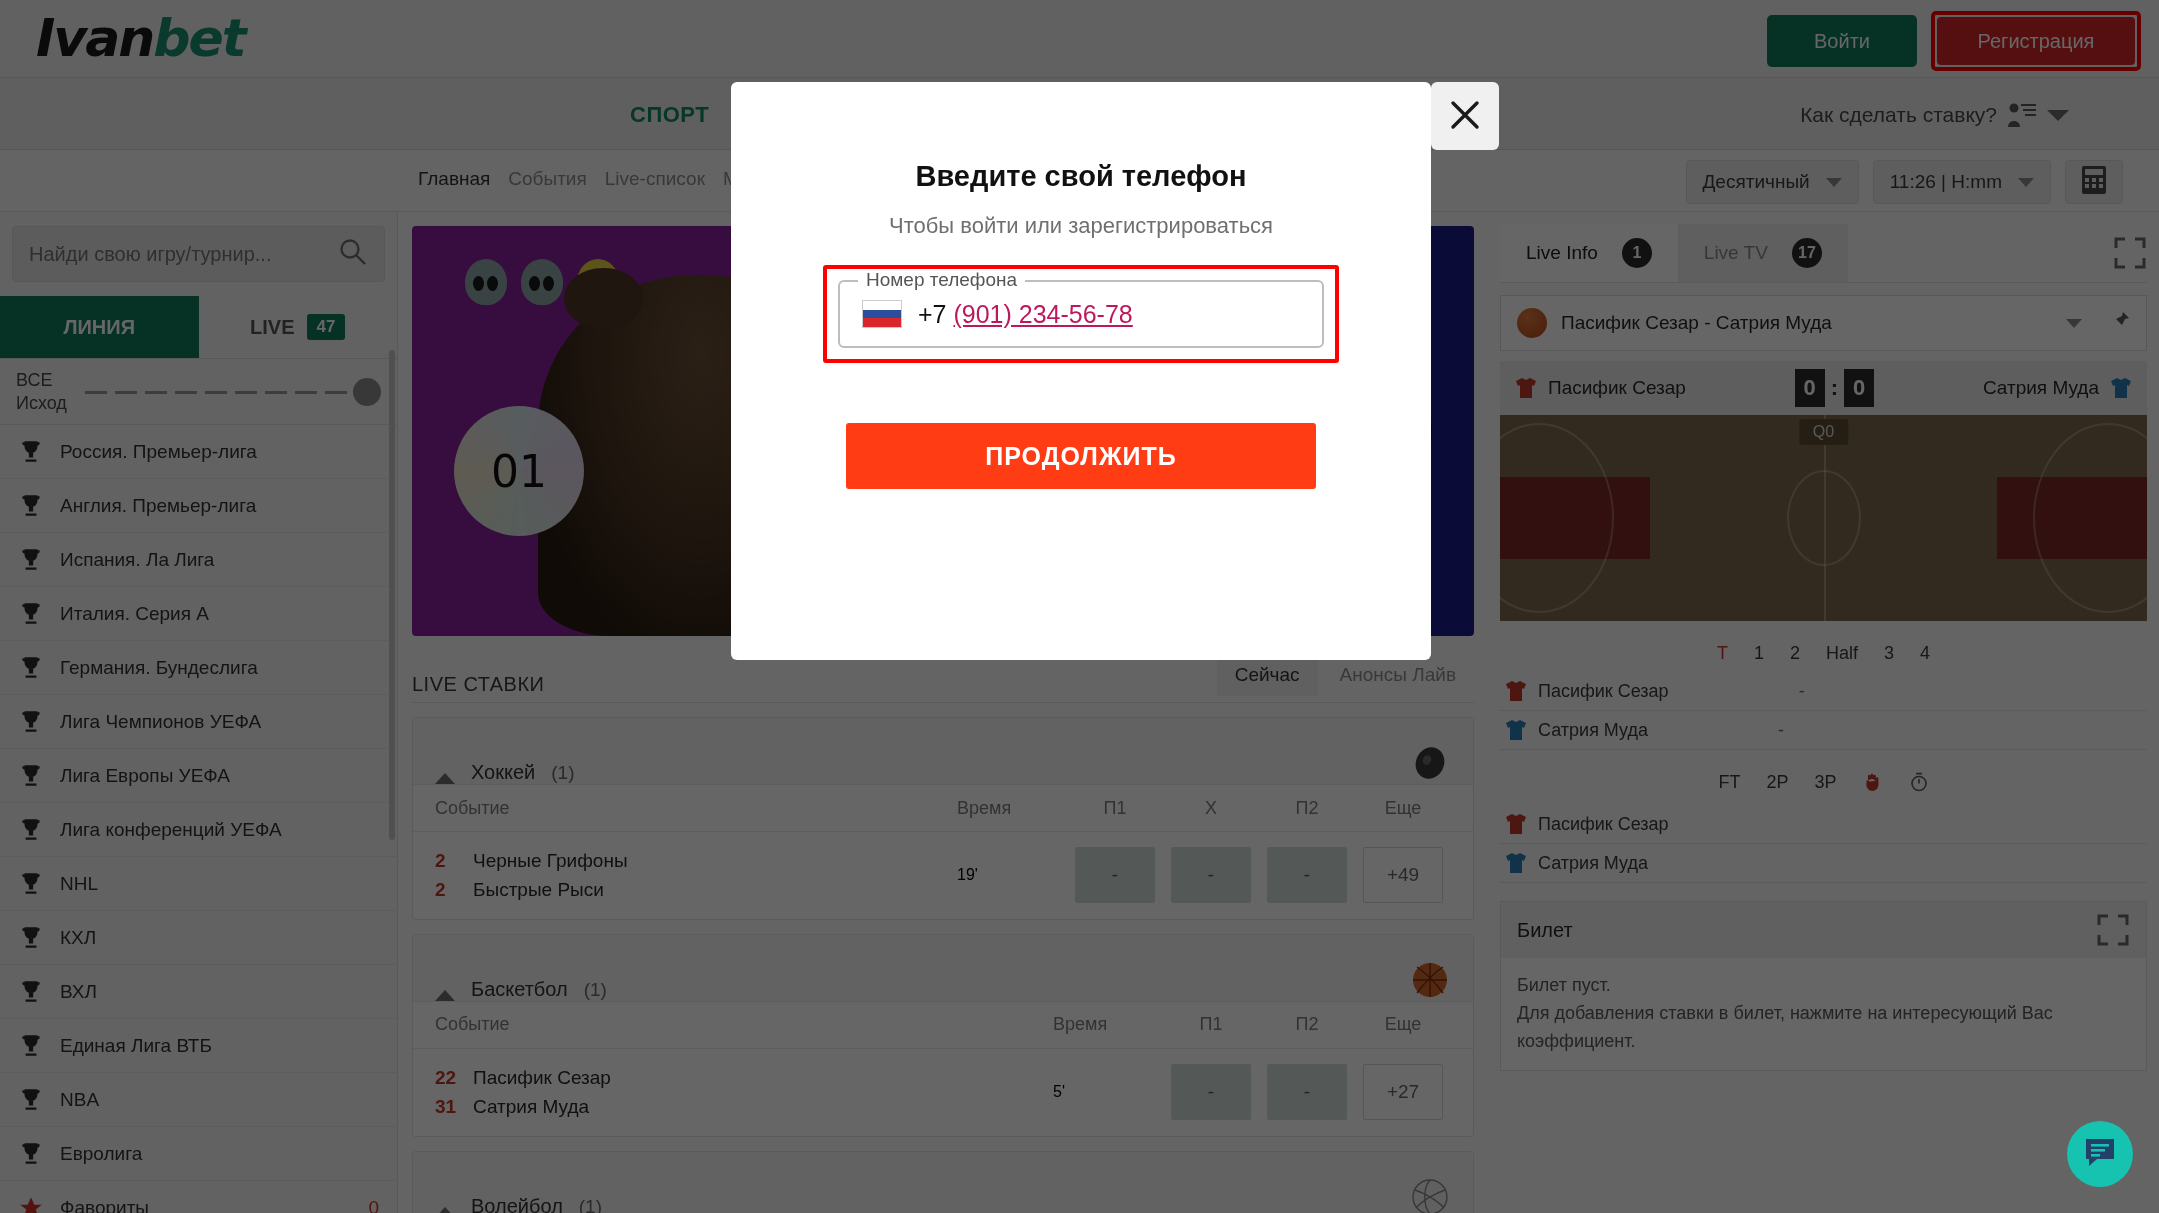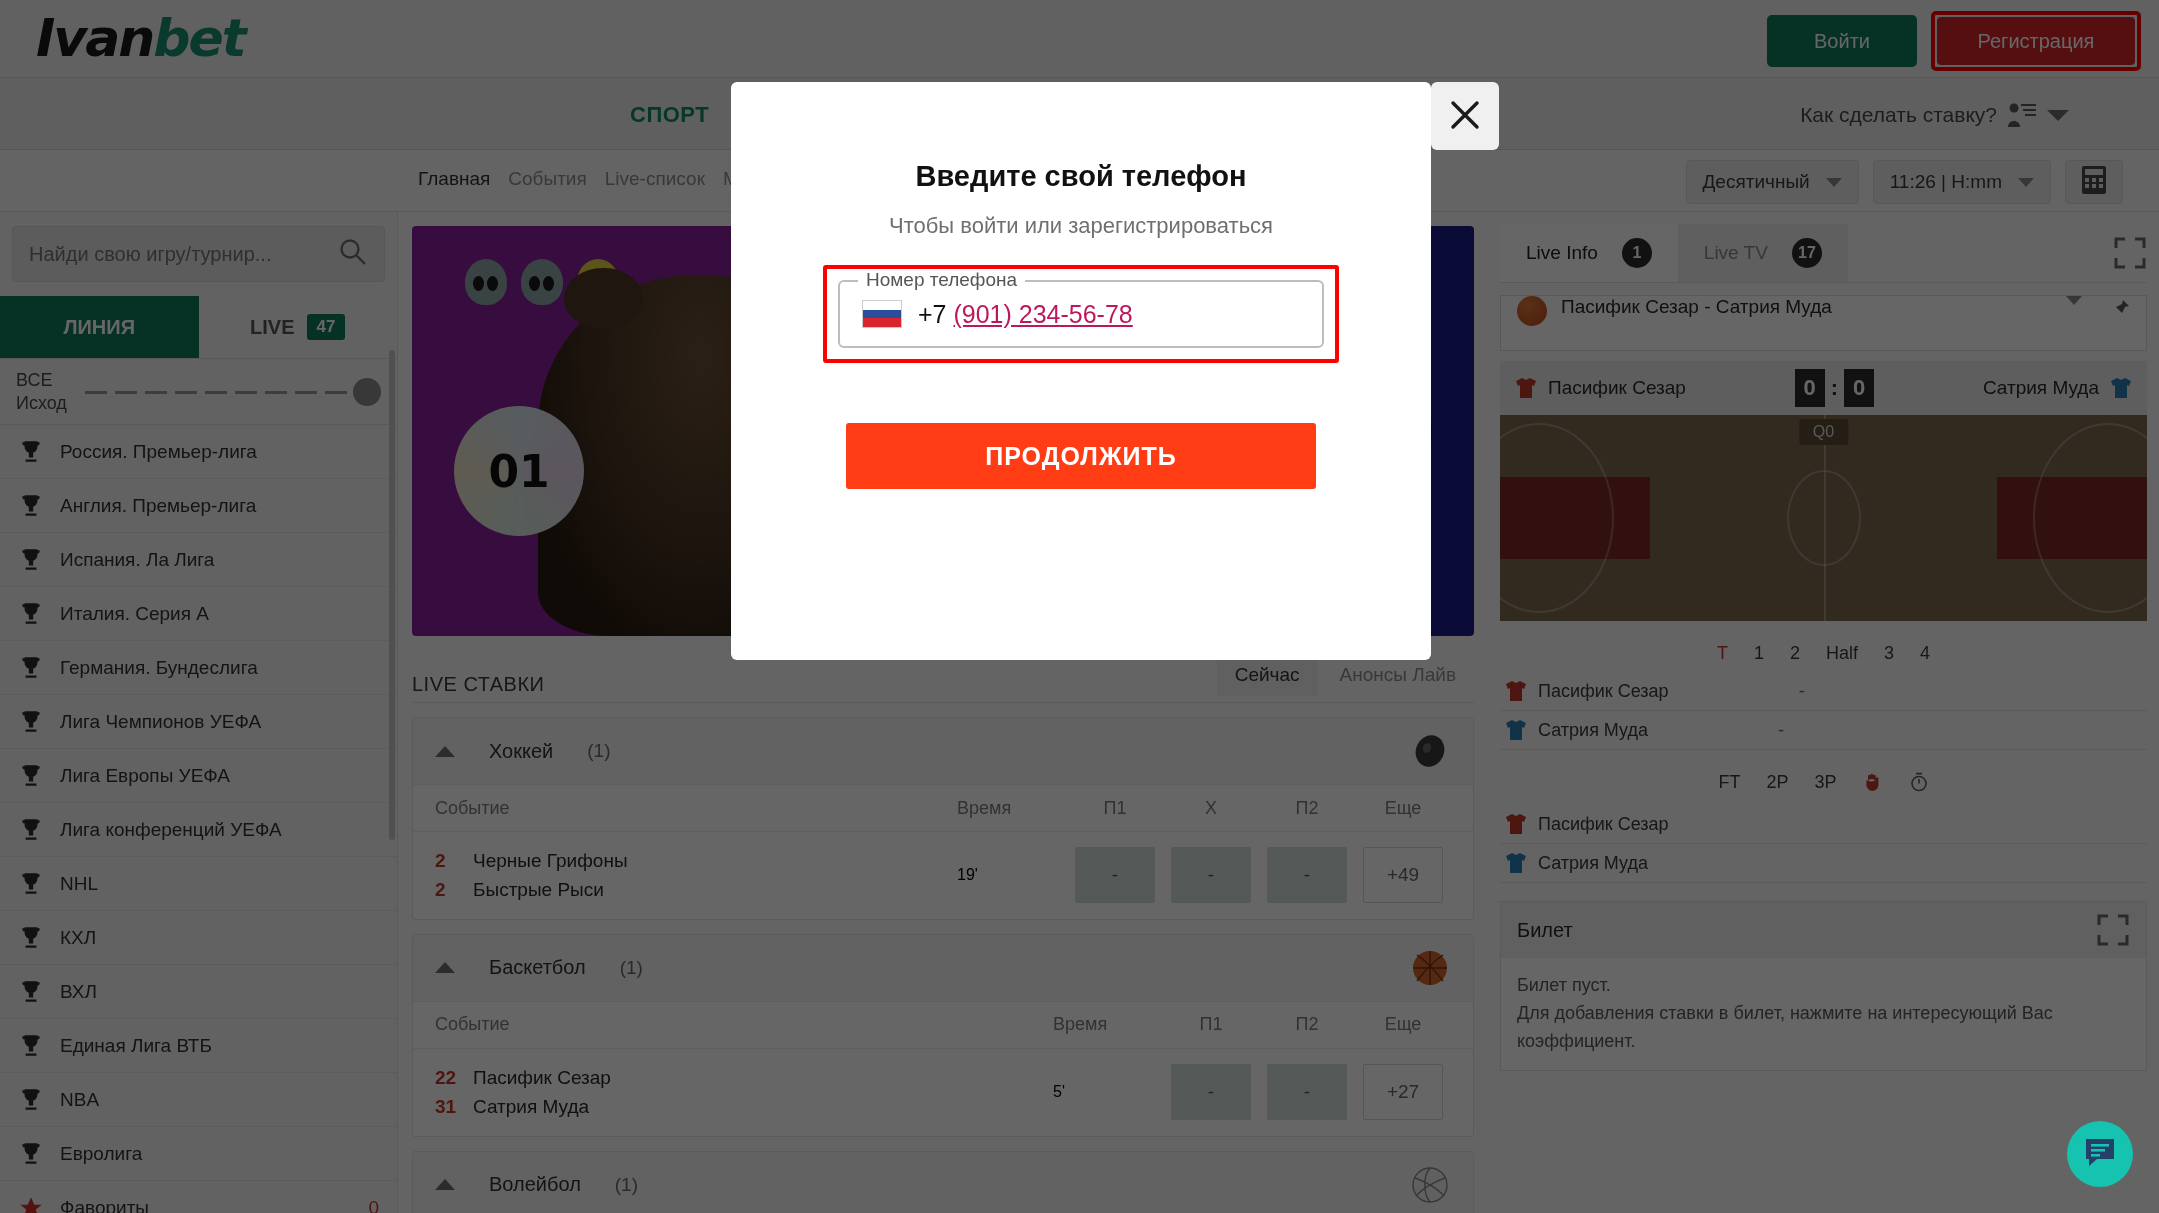--- a/index.html
+++ b/index.html
@@ -186,21 +186,21 @@
     content:""; position:absolute; top:-2%; width:24%; height:17%;
     background:#4d3726; border-radius:50%;
   }
   .bear::before { left: 8%; }
   .bear::after { right: 8%; }
   .disc {
     position: absolute; left: 8%; top: 44%; width: 130px; height: 130px;
     border-radius: 50%;
     background: conic-gradient(#d9e6ee,#e6d6ea,#d6e9e0,#eee3cf,#d9e6ee);
     display: flex; align-items: center; justify-content: center;
-    font-size: 44px; font-weight: bold; color: #111;
+    font-size: 44px; font-weight: normal; color: #111;
     font-family: "DejaVu Sans", sans-serif;
   }
   .aliens { position: absolute; left: 10%; top: 8%; display: flex; gap: 14px; }
   .alien {
     width: 42px; height: 46px; border-radius: 50% 50% 46% 46%;
     background: #8fa9a7; position: relative;
   }
   .alien.y { background: #e5d13c; border-radius: 50%; }
   .alien i {
     position:absolute; width: 11px; height: 15px; border-radius: 50%;
@@ -226,21 +226,21 @@
   .live-tab {
     padding: 10px 18px; font-size: 19px; color: #8d8d8d; cursor: pointer;
   }
   .live-tab.active { background: #f0f0f0; color: #333; }
 
   .sport-block {
     margin-top: 14px; border: 1px solid #e4e4e4; border-radius: 3px;
     background: #fff;
   }
   .sport-hd {
-    display: flex; align-items: center; gap: 34px;
+    display: flex; align-items: flex-end; gap: 16px;
     height: 66px; padding: 0 22px; background: #f4f4f4;
     font-size: 20px; color: #333;
   }
   .caret-up {
     width: 0; height: 0; border-left: 10px solid transparent;
     border-right: 10px solid transparent; border-bottom: 11px solid #6e6e6e;
     cursor: pointer;
   }
   .sport-cnt { color: #6a6a6a; font-size: 19px; }
   .sport-icon { margin-left: auto; width: 42px; height: 42px; }
@@ -279,21 +279,21 @@
   .cbadge {
     background: #2b2b2b; color: #fff; border-radius: 50%;
     width: 30px; height: 30px; font-size: 16px; font-weight: bold;
     display: flex; align-items: center; justify-content: center;
   }
   .expand {
     margin-left: auto; width: 34px; height: 34px; cursor: pointer;
     position: relative;
   }
   .match-sel {
-    margin-top: 12px; display: flex; align-items: flex-start; gap: 14px;
+    margin-top: 12px; display: flex; align-items: center; gap: 14px;
     border: 1px solid #dcdcdc; background: #fff; height: 56px;
     padding: 0 16px; font-size: 19px; color: #2a2a2a;
   }
   .ball-bk {
     width: 30px; height: 30px; border-radius: 50%;
     background: radial-gradient(circle at 35% 30%, #e07a3e, #bb4a1c);
     flex: none;
   }
   .pin { margin-left: 10px; cursor: pointer; }
   .score-bar {

